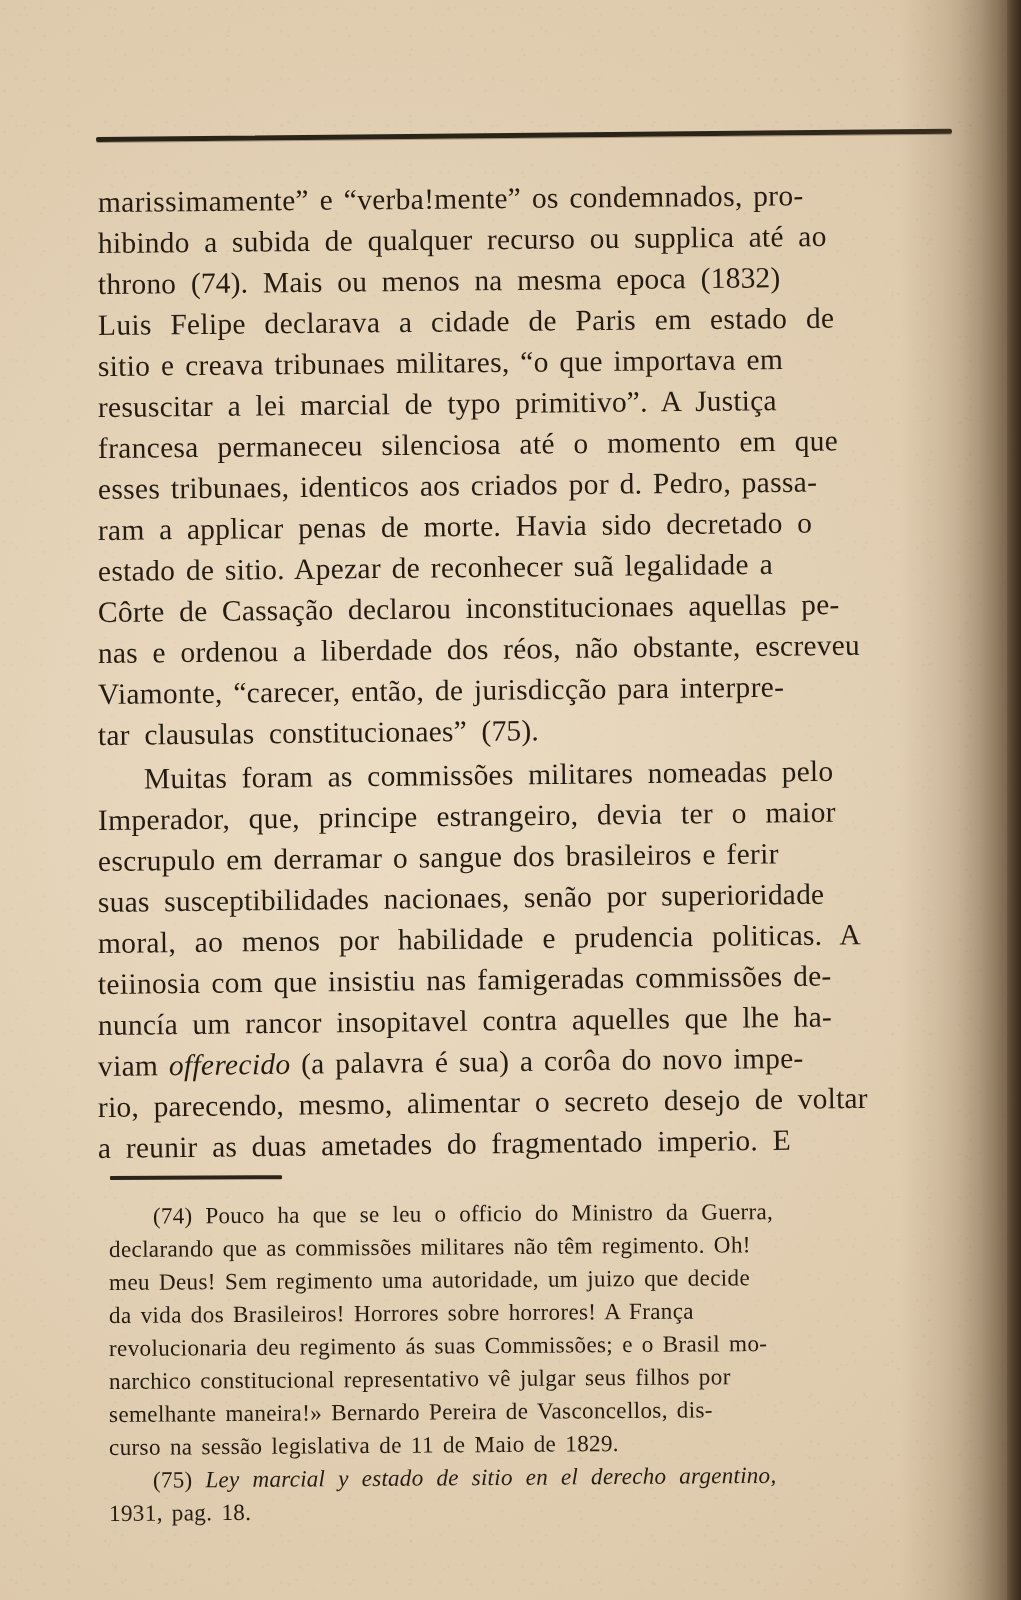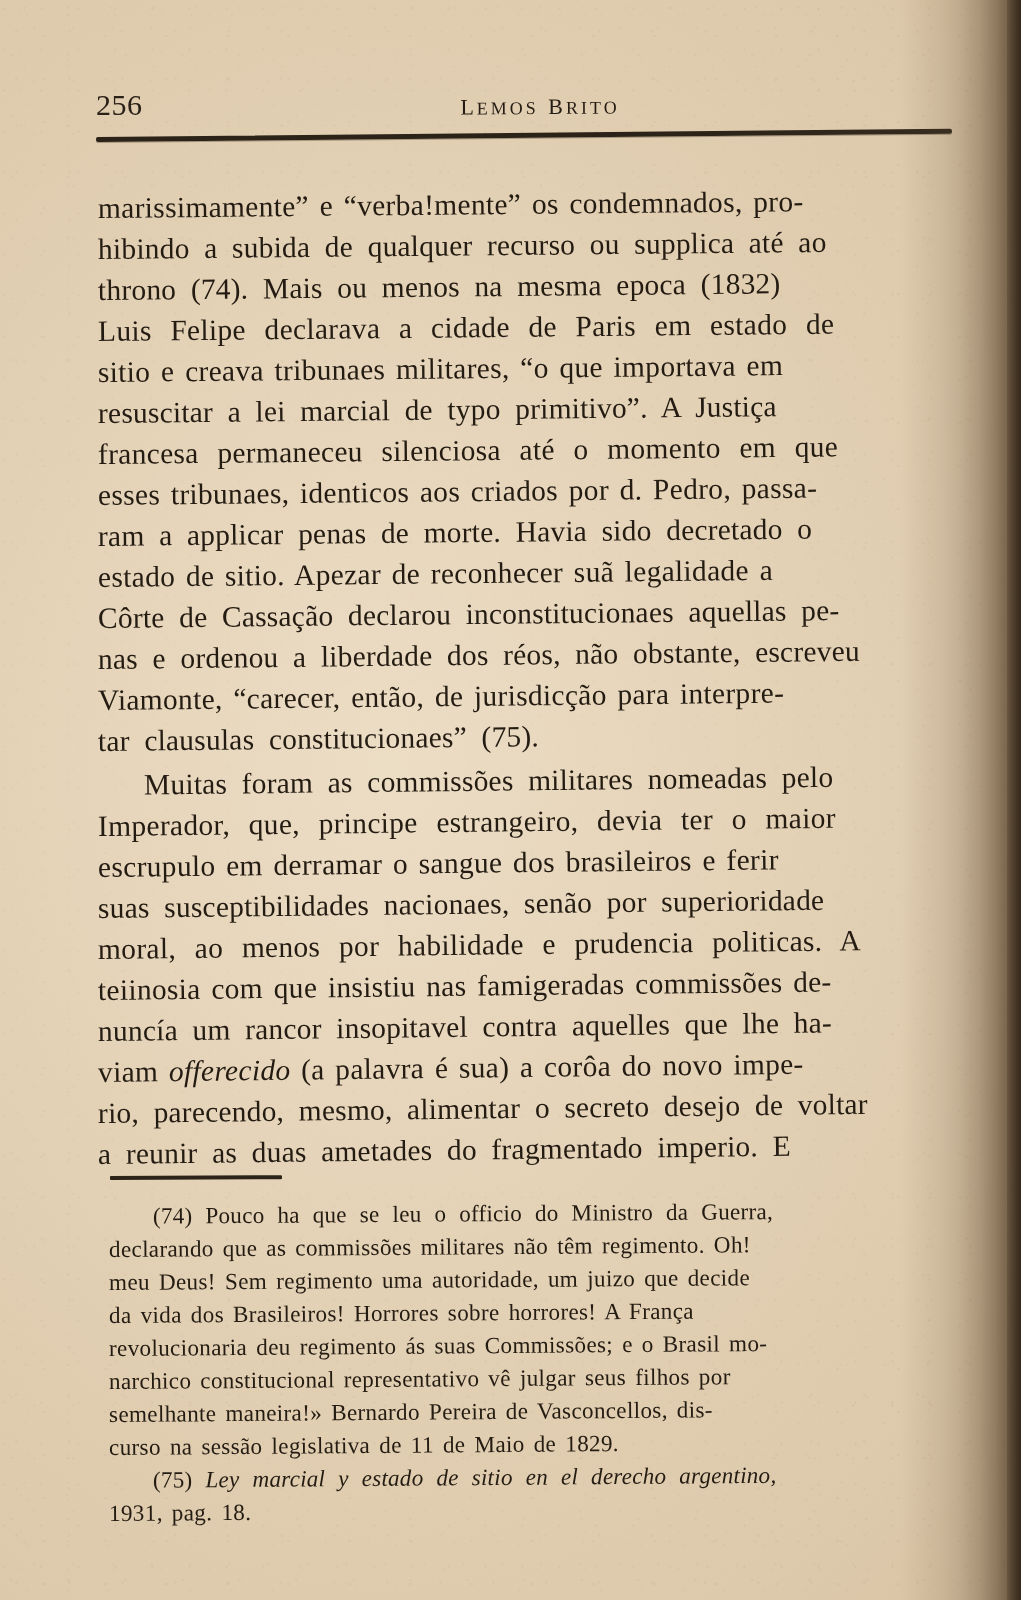--- a/index.html
+++ b/index.html
@@ -105,21 +105,20 @@
     transform: rotate(-0.55deg);
     transform-origin: left center;
     box-shadow: 0 1px 0 rgba(60,48,32,0.35);
   }
 
   .body-block {
     position: absolute;
     left: 98px;
     top: 182px;
     width: 856px;
-    margin-top: 6px;
   }
 
   
   .line {
     position: relative;
     height: 41.0px;
     font-size: 29.5px;
     line-height: 41px;
     white-space: nowrap;
     color: #241c12;
@@ -189,26 +188,20 @@
     pointer-events: none;
     background: linear-gradient(to right, rgba(60,44,28,0.25), rgba(44,32,20,0.78));
   }
 </style>
 </head>
 <body>
 
 <div id="page">
   <div class="sheet">
 
-    <div class="header">
-      <div class="folio">256</div>
-      <div class="running-title">
-        <span class="cap">L</span><span>emos</span>&nbsp;<span class="cap">B</span><span>rito</span>
-      </div>
-    </div>
 
     <div class="header-rule"></div>
 
     <div class="body-block">
         <div class="line sp1" style="transform: rotate(-0.55deg);">marissimamente” e “verba!mente” os condemnados, pro-</div>
         <div class="line sp2" style="transform: rotate(-0.556deg);">hibindo a subida de qualquer recurso ou supplica até ao</div>
         <div class="line sp2" style="transform: rotate(-0.562deg);">throno (74).  Mais ou menos na mesma epoca (1832)</div>
         <div class="line sp3" style="transform: rotate(-0.568deg);">Luis Felipe declarava a cidade de Paris em estado de</div>
         <div class="line sp1" style="transform: rotate(-0.574deg);">sitio e creava tribunaes militares, “o que importava em</div>
         <div class="line sp2" style="transform: rotate(-0.58deg);">resuscitar a lei marcial de typo primitivo”.  A Justiça</div>

